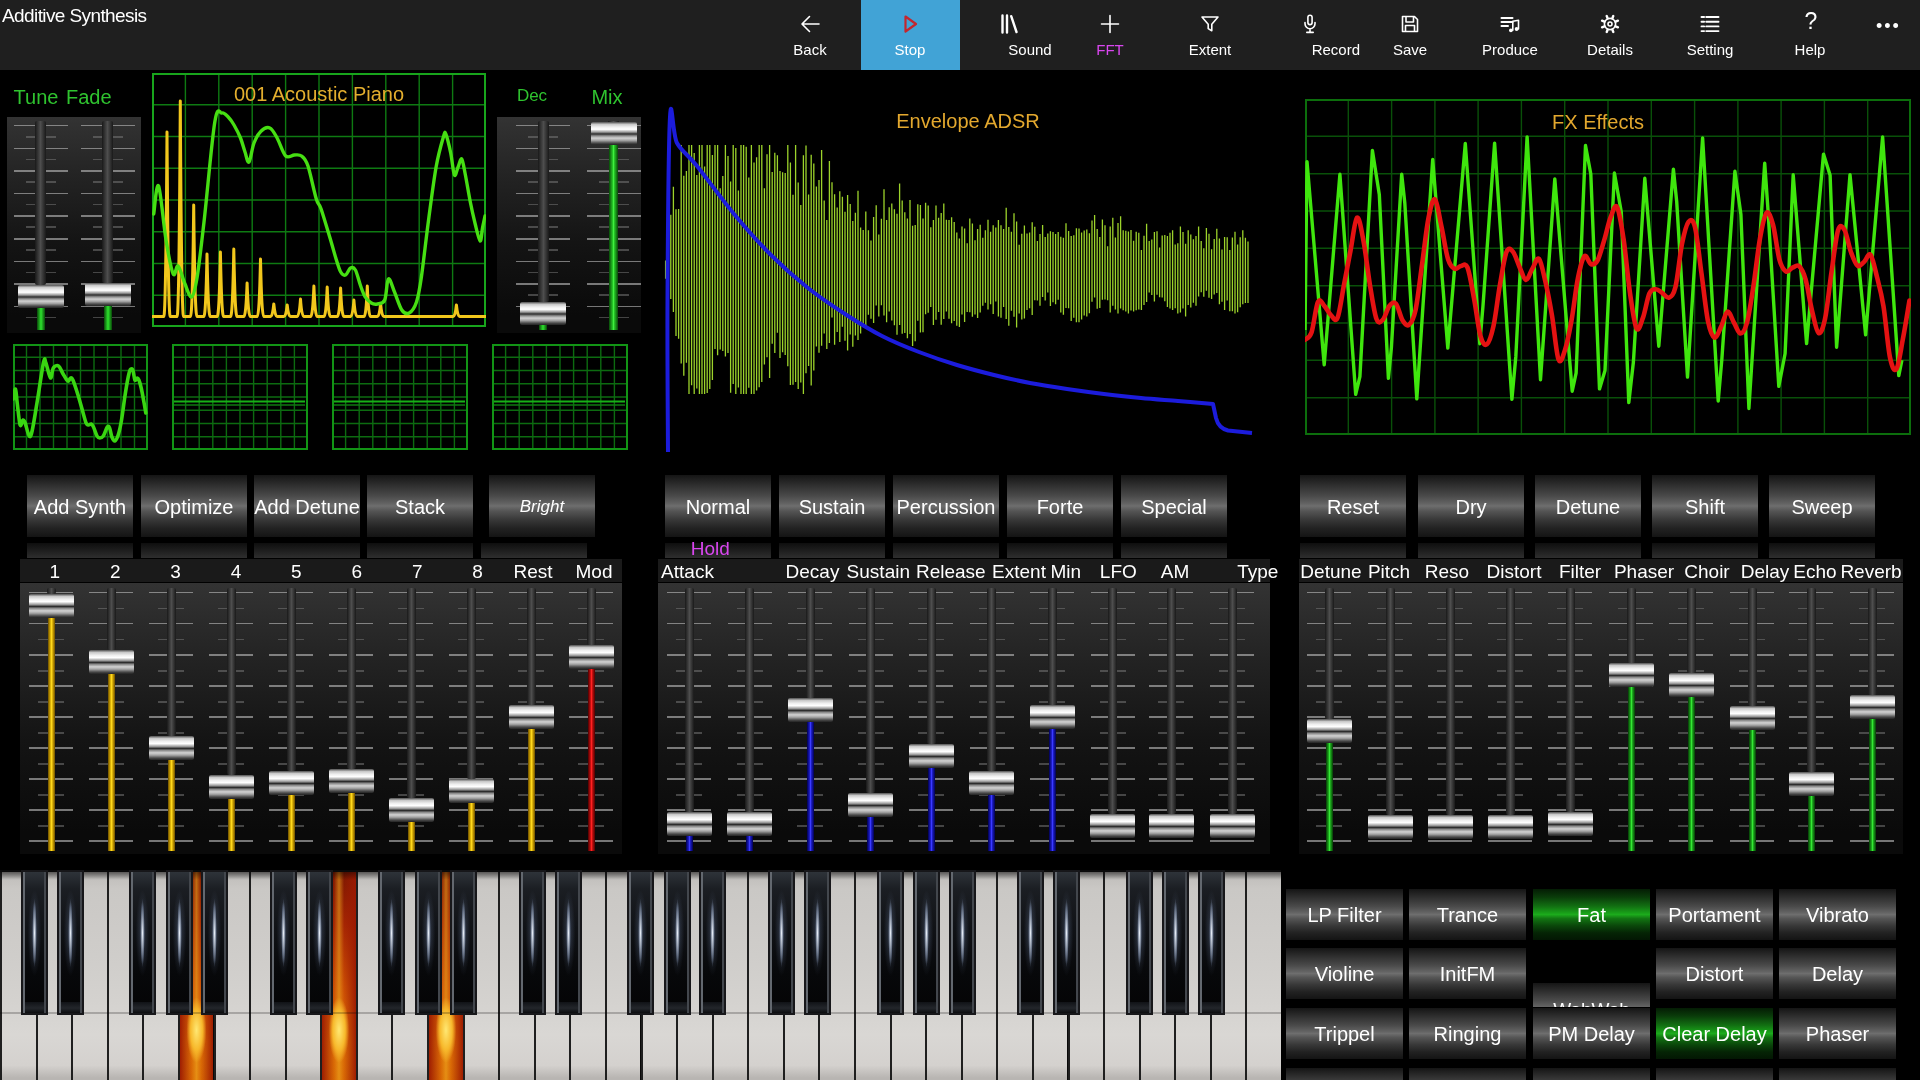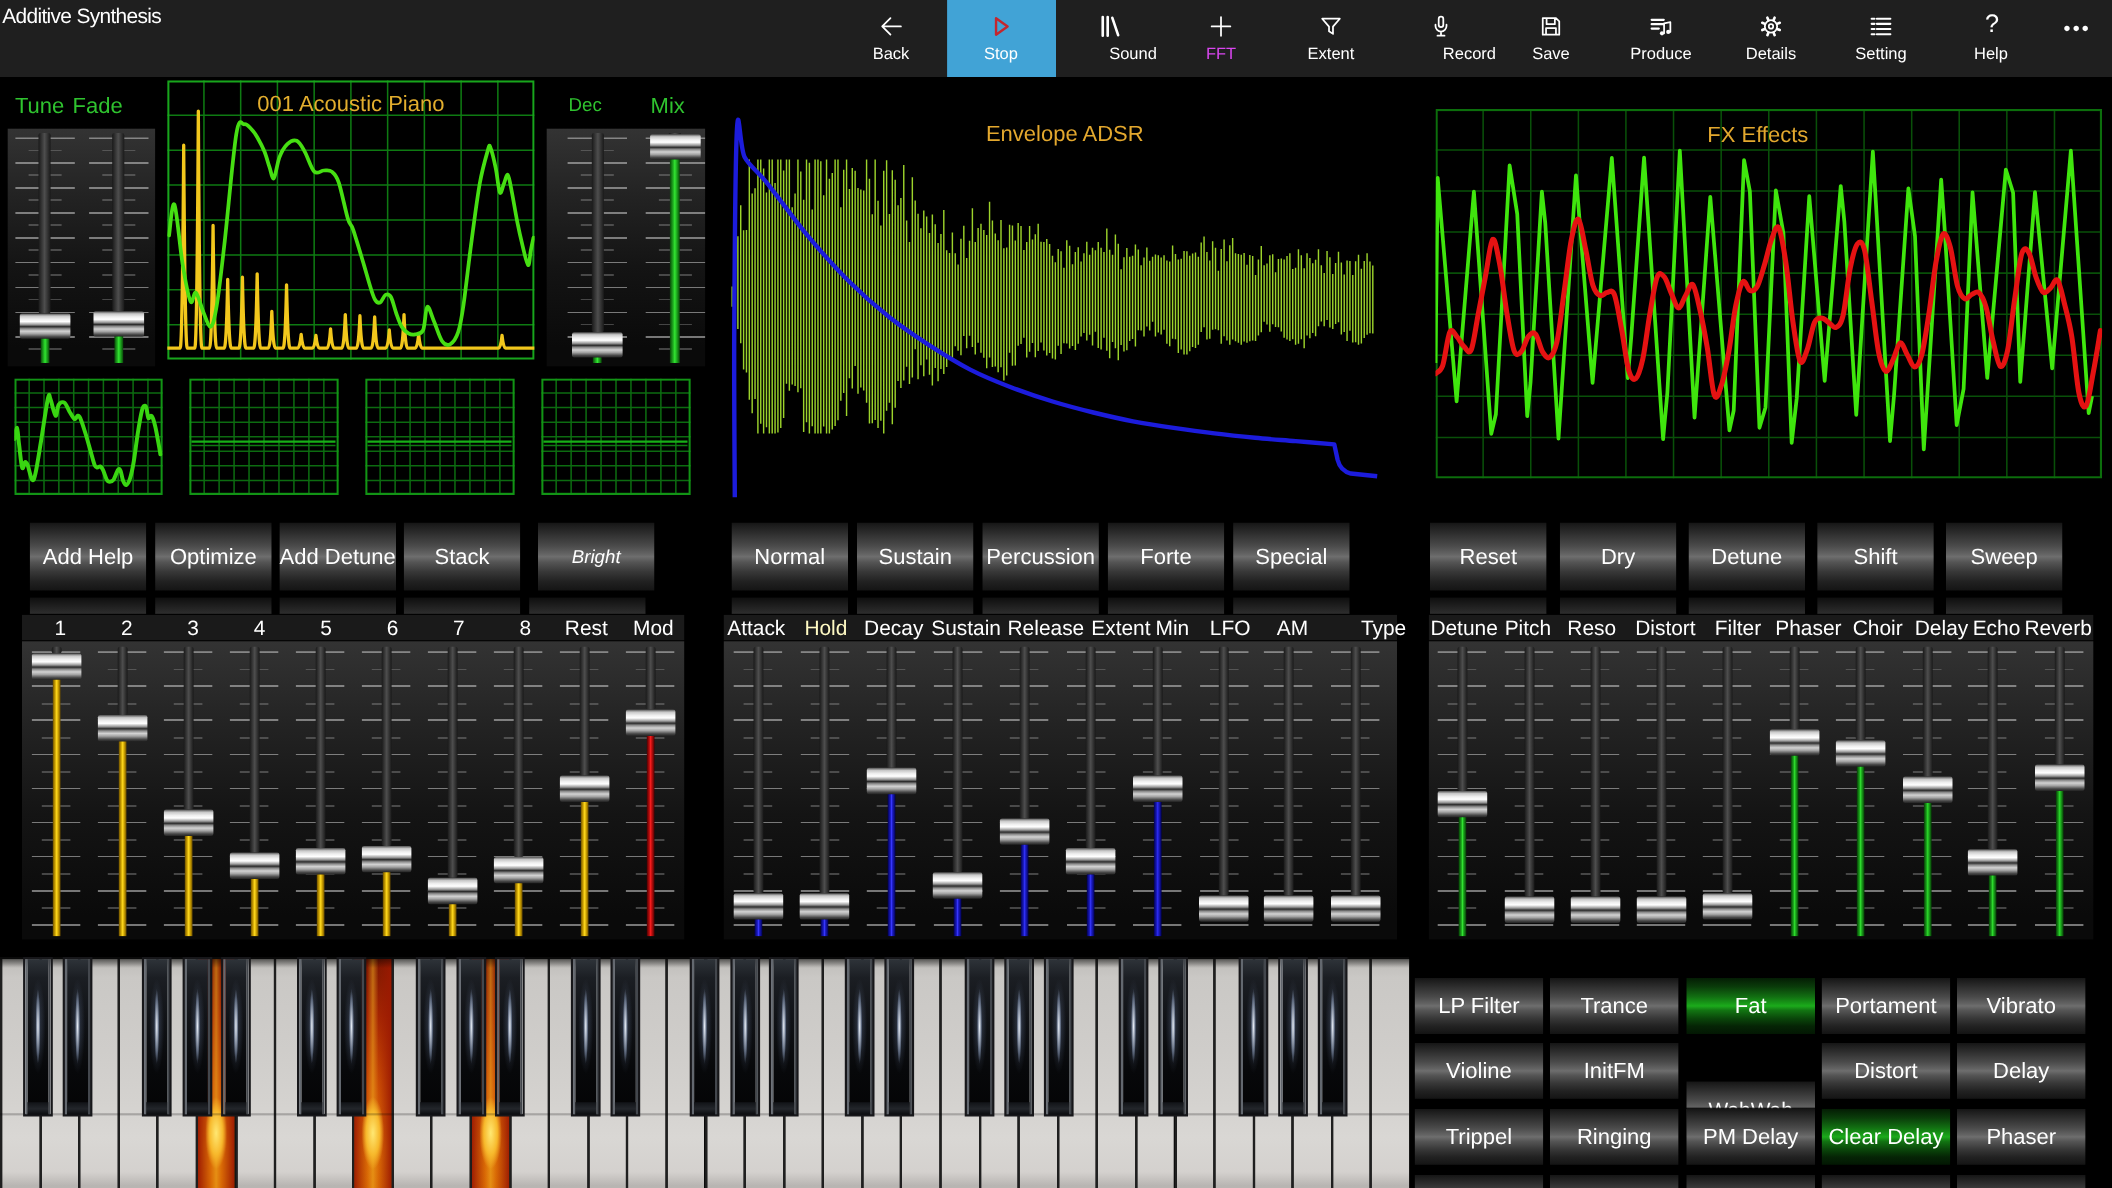--- a/index.html
+++ b/index.html
@@ -142,21 +142,21 @@
     <path d="M8.0 377.0C7.9 351.7 7.2 280.8 7.5 225.0C7.8 169.2 8.4 68.2 10.0 42.0C11.6 15.8 12.5 59.8 17.0 68.0C21.5 76.2 27.5 79.2 37.0 91.0C46.5 102.8 61.7 124.2 74.0 139.0C86.3 153.8 98.7 167.7 111.0 180.0C123.3 192.3 135.7 203.2 148.0 213.0C160.3 222.8 172.7 231.0 185.0 239.0C197.3 247.0 209.7 254.7 222.0 261.0C234.3 267.3 246.5 272.2 259.0 277.0C271.5 281.8 284.5 286.2 297.0 290.0C309.5 293.8 321.8 297.0 334.0 300.0C346.2 303.0 357.8 305.7 370.0 308.0C382.2 310.3 394.7 312.2 407.0 314.0C419.3 315.8 431.7 317.5 444.0 319.0C456.3 320.5 468.7 321.8 481.0 323.0C493.3 324.2 506.0 325.0 518.0 326.0C530.0 327.0 547.2 328.5 553.0 329.0L556 343C558 351 562 354 568 355.5L592 358" stroke="#1c1cdc" stroke-width="4" fill="none" stroke-linejoin="round"></path>
     <text x="308" y="53" font-size="20" fill="#e3a82e" font-family="Liberation Sans" text-anchor="middle">Envelope ADSR</text>
   </svg>
 <svg style="position:absolute;left:1305px;top:99px" width="606" height="336" viewBox="0 0 606 336" fill="none">
     <path d="M43.3 0V336M86.6 0V336M129.9 0V336M173.1 0V336M216.4 0V336M259.7 0V336M303.0 0V336M346.3 0V336M389.6 0V336M432.9 0V336M476.1 0V336M519.4 0V336M562.7 0V336M0 37.3H606M0 74.7H606M0 112.0H606M0 149.3H606M0 186.7H606M0 224.0H606M0 261.3H606M0 298.7H606" stroke="#095009" stroke-width="1.4"></path>
     <rect x="1.0" y="1.0" width="604" height="334" stroke="#0c6e0c" stroke-width="2"></rect>
     <path d="M0.0 231.0L2.0 62.7L19.2 265.9L34.9 75.3L50.7 295.4L54.9 277.6L67.4 51.4L74.3 95.4L83.4 279.4L86.4 248.5L96.7 75.1L99.8 104.0L111.8 299.8L127.7 60.5L142.8 249.0L160.3 44.5L174.8 244.7L178.0 206.7L189.6 44.2L206.9 300.3L210.8 257.9L222.1 37.9L235.5 280.7L249.8 79.9L267.2 292.2L271.1 274.2L280.5 46.5L285.8 75.0L294.5 289.9L300.0 271.4L309.4 74.0L316.3 113.1L323.8 303.6L328.4 263.0L339.8 79.3L353.8 247.2L368.4 70.1L371.7 102.6L382.5 278.1L397.6 38.9L413.2 302.0L416.9 259.7L429.9 72.3L435.9 115.5L443.9 309.5L459.7 64.2L462.8 108.1L473.8 287.4L480.1 254.5L488.2 75.8L501.6 244.6L518.5 55.1L525.1 76.2L531.6 248.2L545.0 75.7L560.6 235.8L577.6 37.9L593.8 276.6L596.9 261.1" stroke="#3fe60d" stroke-width="3.4" stroke-linejoin="round"></path>
     <path d="M0.0 240.7C1.1 239.5 4.3 239.8 6.5 233.5C8.7 227.2 10.8 207.3 13.0 202.9C15.2 198.5 17.3 205.0 19.5 207.2C21.7 209.4 23.8 214.3 26.0 216.2C28.2 218.2 30.3 224.0 32.5 218.9C34.7 213.8 36.8 196.9 39.0 185.7C41.2 174.5 43.3 162.9 45.5 151.7C47.7 140.5 49.8 120.3 52.0 118.6C54.2 117.0 56.3 130.7 58.5 142.0C60.7 153.3 62.8 173.3 65.0 186.3C67.2 199.3 69.3 214.3 71.5 220.0C73.7 225.8 75.8 222.8 78.0 220.6C80.2 218.4 82.3 209.3 84.5 206.7C86.7 204.1 88.8 202.4 91.0 204.8C93.2 207.2 95.3 217.7 97.5 221.2C99.7 224.7 101.8 227.4 104.0 225.8C106.2 224.1 108.3 221.2 110.5 211.2C112.7 201.3 114.8 181.3 117.0 165.9C119.2 150.5 121.3 129.9 123.5 119.0C125.7 108.0 127.8 99.0 130.0 100.4C132.2 101.9 134.3 117.8 136.5 127.7C138.7 137.7 140.8 153.0 143.0 160.0C145.2 167.0 147.3 168.6 149.5 169.7C151.7 170.9 153.8 167.2 156.0 167.0C158.2 166.8 160.3 163.2 162.5 168.5C164.7 173.9 166.8 187.8 169.0 199.2C171.2 210.6 173.3 229.4 175.5 237.1C177.7 244.8 179.8 246.9 182.0 245.2C184.2 243.6 186.3 237.0 188.5 227.1C190.7 217.1 192.8 197.8 195.0 185.4C197.2 173.1 199.3 158.4 201.5 152.9C203.7 147.5 205.8 150.2 208.0 152.7C210.2 155.2 212.3 163.2 214.5 167.9C216.7 172.6 218.8 180.6 221.0 180.9C223.2 181.1 225.3 172.9 227.5 169.4C229.7 165.9 231.8 157.6 234.0 159.9C236.2 162.2 238.3 173.7 240.5 183.1C242.7 192.6 244.8 203.8 247.0 216.6C249.2 229.5 251.3 254.7 253.5 260.4C255.7 266.1 257.8 257.4 260.0 250.9C262.2 244.5 264.3 233.6 266.5 221.5C268.7 209.5 270.8 189.5 273.0 178.8C275.2 168.0 277.3 159.4 279.5 157.1C281.7 154.9 283.8 164.5 286.0 165.2C288.2 165.9 290.3 165.4 292.5 161.5C294.7 157.6 296.8 149.1 299.0 141.9C301.2 134.8 303.3 124.3 305.5 118.6C307.7 113.0 309.8 104.5 312.0 108.0C314.2 111.5 316.3 125.3 318.5 139.7C320.7 154.0 322.8 179.1 325.0 194.1C327.2 209.0 329.3 225.5 331.5 229.5C333.7 233.6 335.8 224.5 338.0 218.6C340.2 212.7 342.3 199.0 344.5 194.3C346.7 189.6 348.8 190.2 351.0 190.2C353.2 190.2 355.3 192.8 357.5 194.2C359.7 195.6 361.8 199.6 364.0 198.6C366.2 197.5 368.3 196.8 370.5 187.9C372.7 178.9 374.8 155.7 377.0 144.8C379.2 134.0 381.3 125.6 383.5 122.8C385.7 120.0 387.8 119.6 390.0 128.2C392.2 136.8 394.3 158.8 396.5 174.5C398.7 190.2 400.8 211.6 403.0 222.2C405.2 232.9 407.3 237.6 409.5 238.6C411.7 239.5 413.8 232.3 416.0 227.9C418.2 223.6 420.3 213.4 422.5 212.7C424.7 212.0 426.8 220.1 429.0 223.7C431.2 227.3 433.3 234.5 435.5 234.5C437.7 234.5 439.8 231.7 442.0 223.7C444.2 215.8 446.3 200.7 448.5 186.6C450.7 172.5 452.8 151.4 455.0 139.3C457.2 127.2 459.3 116.0 461.5 113.8C463.7 111.5 465.8 117.9 468.0 125.7C470.2 133.6 472.3 153.1 474.5 160.9C476.7 168.7 478.8 171.2 481.0 172.5C483.2 173.8 485.3 169.6 487.5 168.7C489.7 167.8 491.8 165.2 494.0 167.1C496.2 169.0 498.3 172.8 500.5 180.2C502.7 187.7 504.8 202.7 507.0 211.6C509.2 220.6 511.3 232.6 513.5 234.0C515.7 235.3 517.8 230.1 520.0 220.0C522.2 209.8 524.3 188.0 526.5 173.2C528.7 158.5 530.8 138.5 533.0 131.5C535.2 124.4 537.3 127.3 539.5 130.9C541.7 134.5 543.8 147.3 546.0 153.2C548.2 159.2 550.3 165.1 552.5 166.7C554.7 168.4 556.8 164.8 559.0 163.0C561.2 161.2 563.3 153.3 565.5 155.8C567.7 158.3 569.8 169.4 572.0 178.0C574.2 186.6 576.3 194.0 578.5 207.4C580.7 220.9 582.8 248.2 585.0 258.6C587.2 269.0 589.3 273.1 591.5 269.9C593.7 266.7 595.8 250.8 598.0 239.4C600.2 228.0 603.4 207.8 604.5 201.5" stroke="#e51212" stroke-width="4.6" stroke-linecap="round"></path>
     <text x="293" y="30" font-size="20" fill="#e3a82e" font-family="Liberation Sans" text-anchor="middle">FX Effects</text>
   </svg>
-<div class="btn" style="left:26px;top:474px;width:108px;height:64px;line-height:64px;font-size:20px;">Add Help</div>
+<div class="btn" style="left:26px;top:474px;width:108px;height:64px;line-height:64px;font-size:20px;">Add Synth</div>
 <div class="btn" style="left:140px;top:474px;width:108px;height:64px;line-height:64px;font-size:20px;">Optimize</div>
 <div class="btn" style="left:253px;top:474px;width:108px;height:64px;line-height:64px;font-size:20px;">Add Detune</div>
 <div class="btn" style="left:366px;top:474px;width:108px;height:64px;line-height:64px;font-size:20px;">Stack</div>
 <div class="btn" style="left:488px;top:474px;width:108px;height:64px;line-height:64px;font-size:17px;font-style:italic;">Bright</div>
 <div style="left:26px;top:542px;width:108px;height:16px;background:linear-gradient(180deg,#0e0e0e,#2e2e2e);border:1px solid #000;border-bottom:none;"></div>
 <div style="left:140px;top:542px;width:108px;height:16px;background:linear-gradient(180deg,#0e0e0e,#2e2e2e);border:1px solid #000;border-bottom:none;"></div>
 <div style="left:253px;top:542px;width:108px;height:16px;background:linear-gradient(180deg,#0e0e0e,#2e2e2e);border:1px solid #000;border-bottom:none;"></div>
 <div style="left:366px;top:542px;width:108px;height:16px;background:linear-gradient(180deg,#0e0e0e,#2e2e2e);border:1px solid #000;border-bottom:none;"></div>
 <div style="left:480px;top:542px;width:108px;height:16px;background:linear-gradient(180deg,#0e0e0e,#2e2e2e);border:1px solid #000;border-bottom:none;"></div>
 <div class="btn" style="left:664px;top:474px;width:108px;height:64px;line-height:64px;font-size:20px;">Normal</div>
@@ -185,21 +185,21 @@
 <div style="left:115.6px;top:561px;width:120px;text-align:center;font-size:19px;color:#fff;">3</div>
 <div style="left:176px;top:561px;width:120px;text-align:center;font-size:19px;color:#fff;">4</div>
 <div style="left:236.39999999999998px;top:561px;width:120px;text-align:center;font-size:19px;color:#fff;">5</div>
 <div style="left:296.8px;top:561px;width:120px;text-align:center;font-size:19px;color:#fff;">6</div>
 <div style="left:357.2px;top:561px;width:120px;text-align:center;font-size:19px;color:#fff;">7</div>
 <div style="left:417.6px;top:561px;width:120px;text-align:center;font-size:19px;color:#fff;">8</div>
 <div style="left:473px;top:561px;width:120px;text-align:center;font-size:19px;color:#fff;">Rest</div>
 <div style="left:534px;top:561px;width:120px;text-align:center;font-size:19px;color:#fff;">Mod</div>
 <div style="left:658px;top:559px;width:612px;height:23px;background:#1a1a1a;"></div>
 <div style="left:627.5px;top:561px;width:120px;text-align:center;font-size:19px;color:#fff;">Attack</div>
-<div style="left:690.8px;top:561px;width:120px;text-align:center;font-size:19px;color:#fef9c3;">Hold</div>
+<div style="left:690.8px;top:538px;width:120px;text-align:left;font-size:19px;color:#d946ef;">Hold</div>
 <div style="left:752.5px;top:561px;width:120px;text-align:center;font-size:19px;color:#fff;">Decay</div>
 <div style="left:818.3px;top:561px;width:120px;text-align:center;font-size:19px;color:#fff;">Sustain</div>
 <div style="left:890.8px;top:561px;width:120px;text-align:center;font-size:19px;color:#fff;">Release</div>
 <div style="left:959px;top:561px;width:120px;text-align:center;font-size:19px;color:#fff;">Extent</div>
 <div style="left:1005.8px;top:561px;width:120px;text-align:center;font-size:19px;color:#fff;">Min</div>
 <div style="left:1058.3px;top:561px;width:120px;text-align:center;font-size:19px;color:#fff;">LFO</div>
 <div style="left:1115px;top:561px;width:120px;text-align:center;font-size:19px;color:#fff;">AM</div>
 <div style="left:1175.8px;top:561px;width:120px;text-align:center;font-size:19px;color:#fff;margin-left:22px;">Type</div>
 <div style="left:1299px;top:559px;width:604px;height:23px;background:#1a1a1a;"></div>
 <div style="left:1271px;top:561px;width:120px;text-align:center;font-size:19px;color:#fff;">Detune</div>

